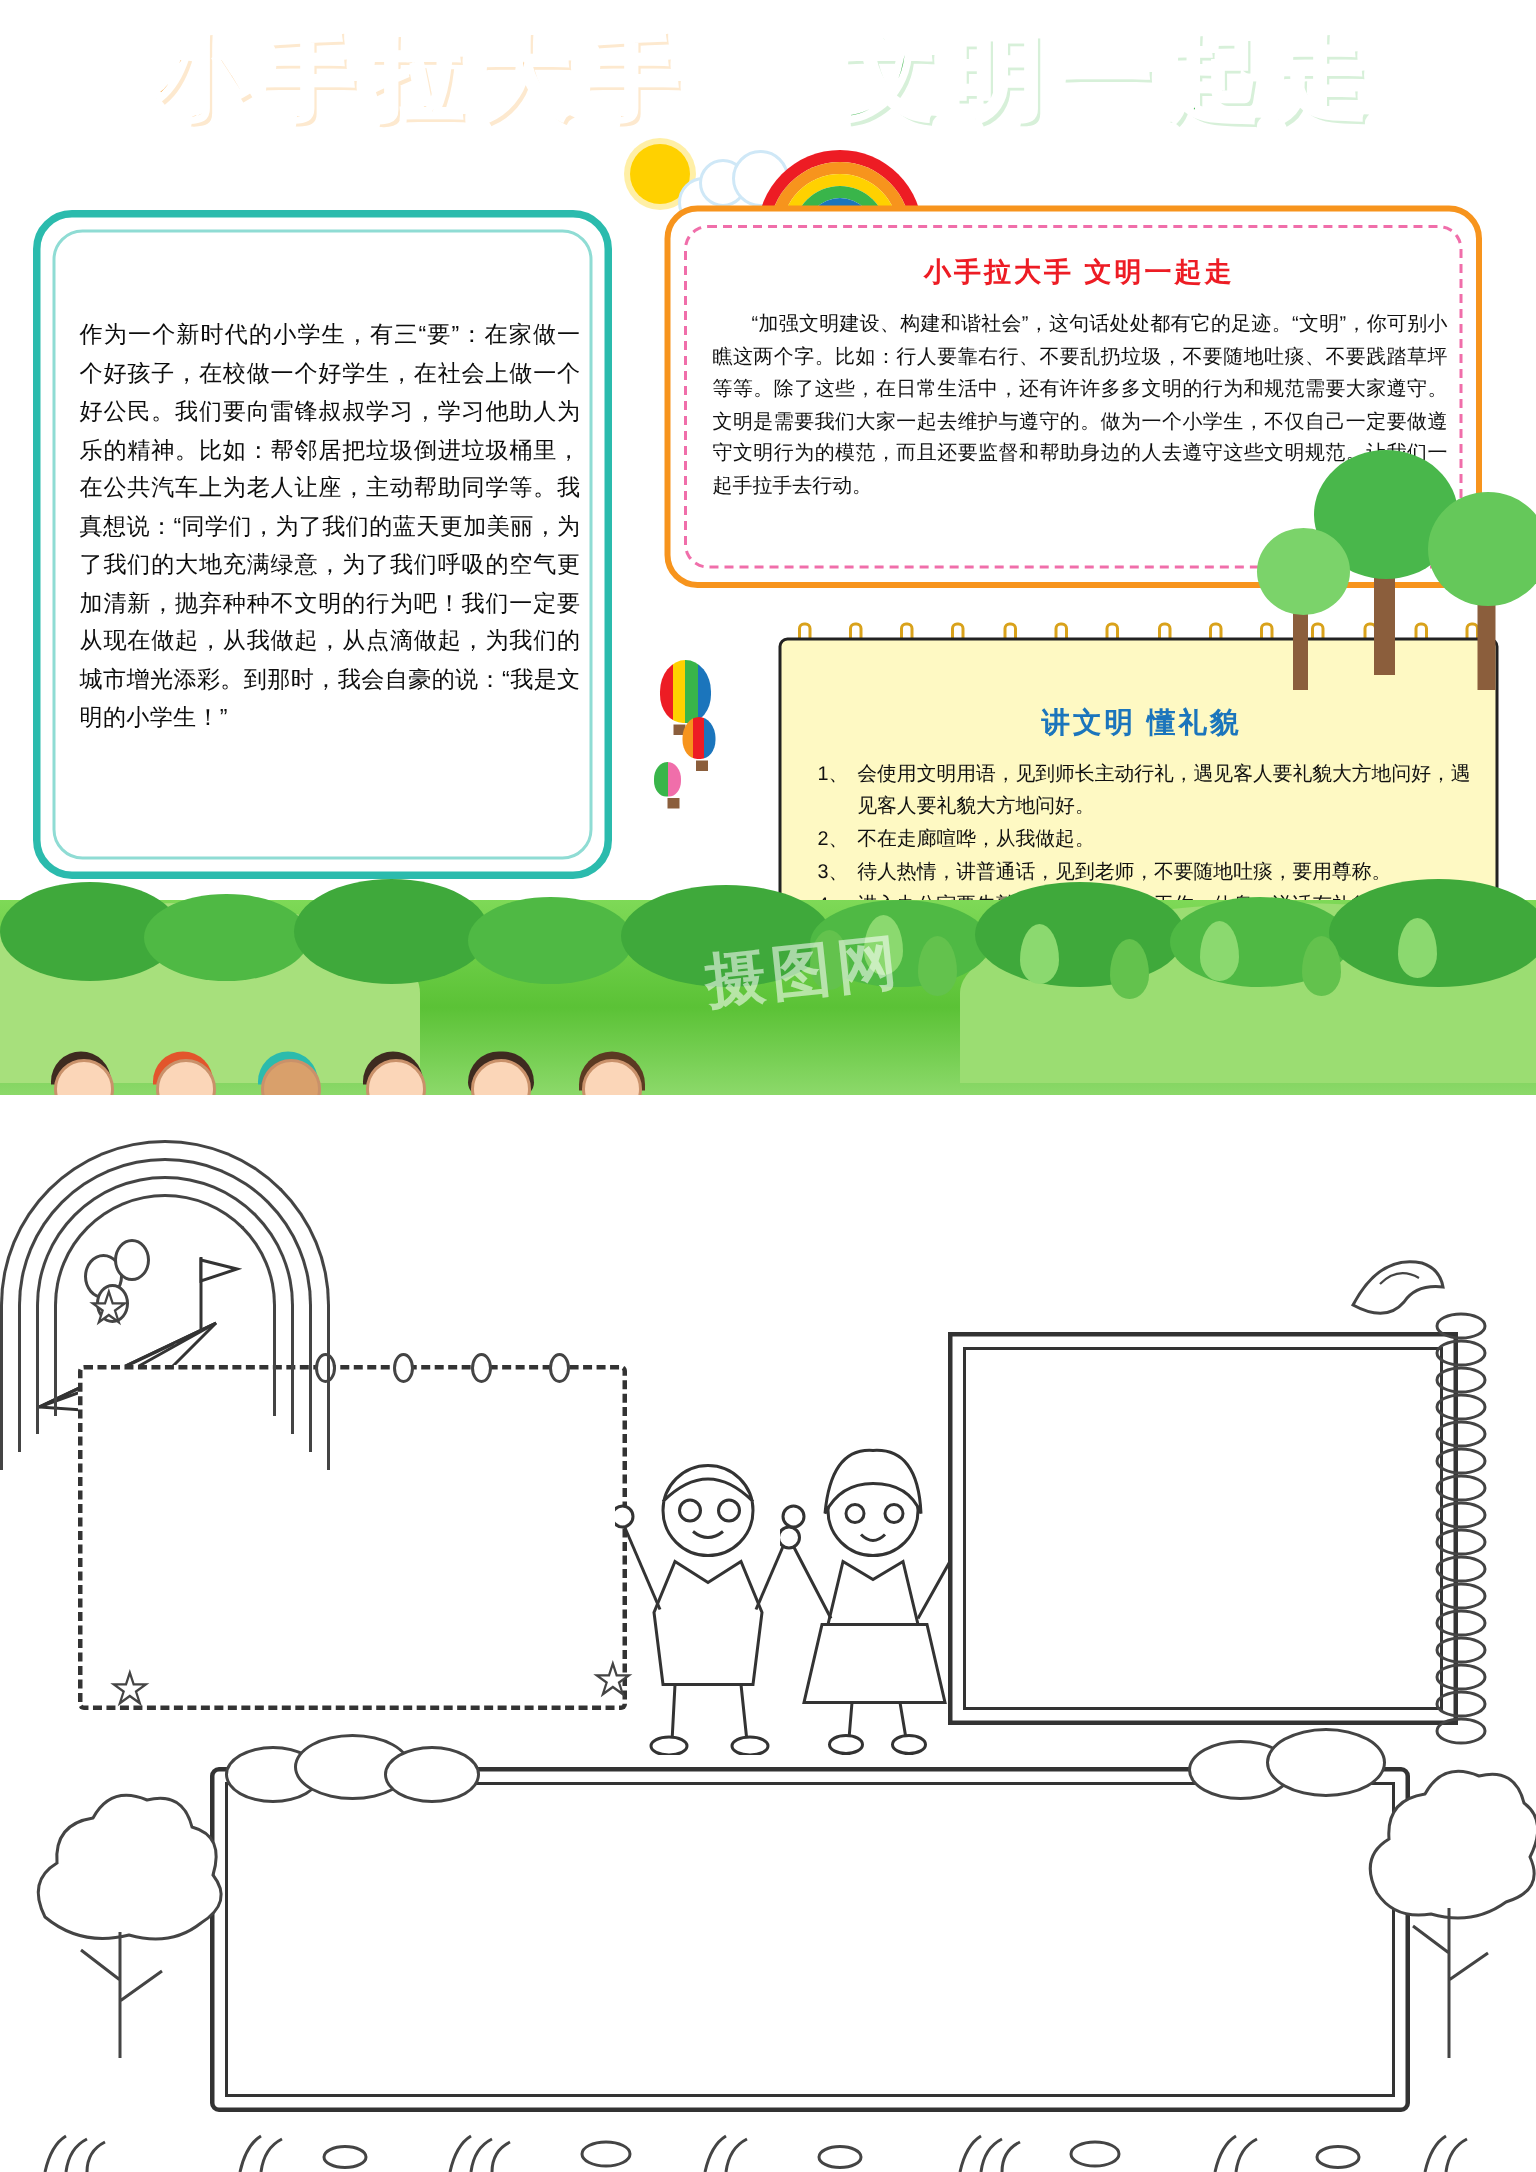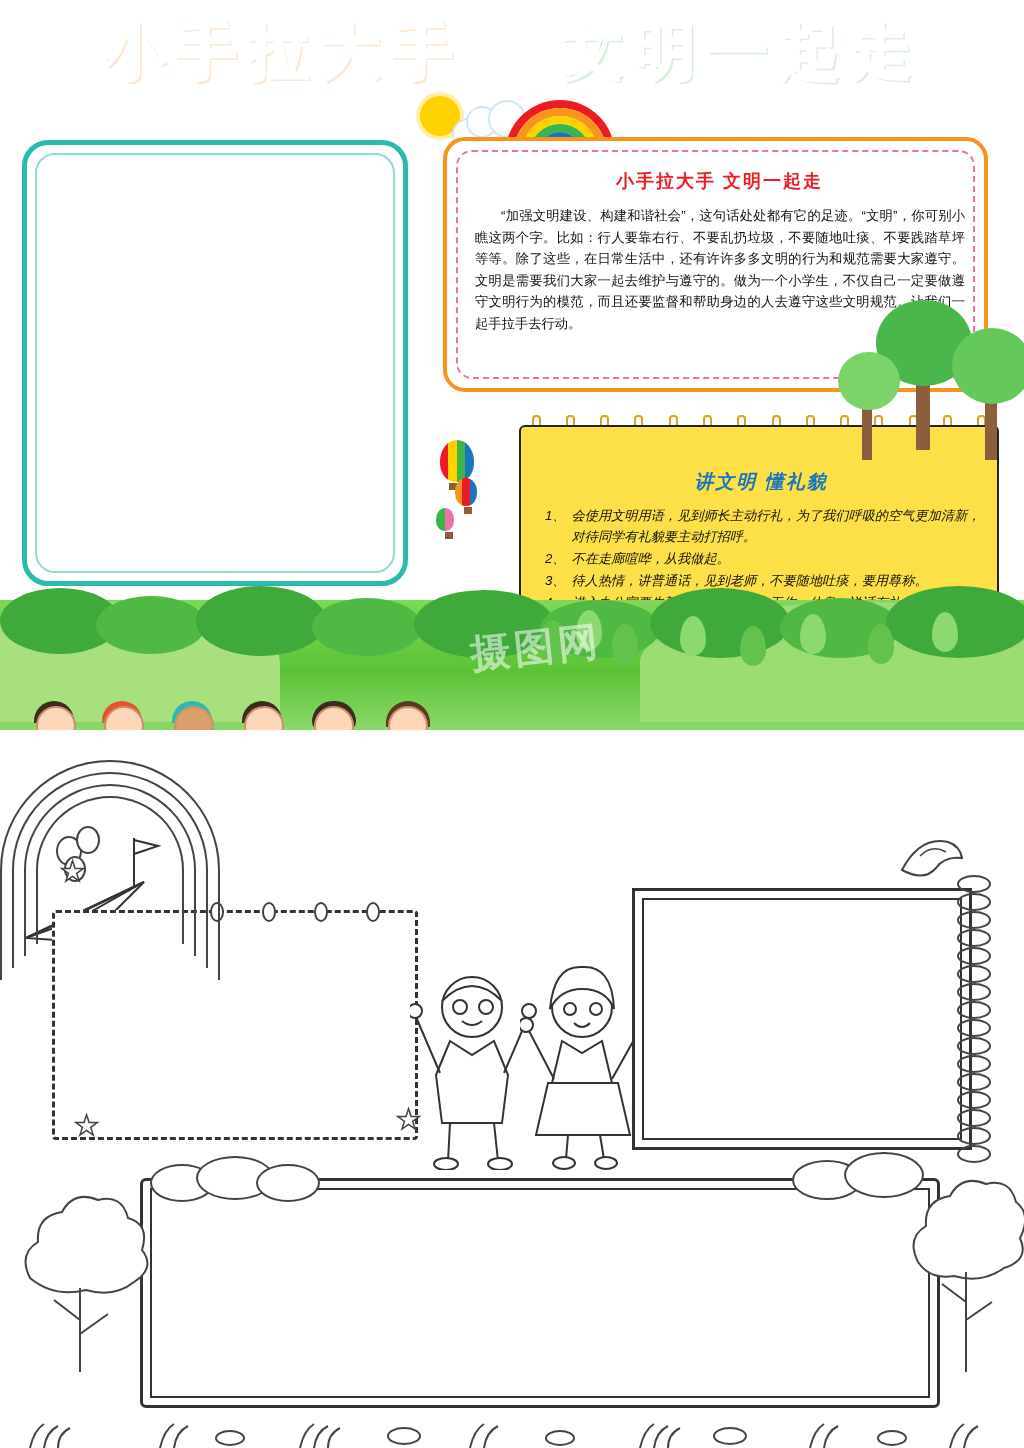--- a/index.html
+++ b/index.html
@@ -121,23 +121,22 @@
     text-indent: 26px;
   }
 
   
   .box-note {
     position: absolute;
     left: 519px; top: 425px;
     width: 480px; height: 200px;
     border: 2px solid #222;
     border-radius: 6px;
-    background: #fde047;
-    box-sizing: border-box;
-    font-style: italic;
+    background: #fef9c3;
+    box-sizing: border-box;
   }
   .note-rings {
     position: absolute;
     left: 519px; top: 415px;
     width: 480px; height: 22px;
     display: flex;
     justify-content: space-around;
     align-items: flex-start;
   }
   .ring {
@@ -366,20 +365,21 @@
     <i style="left:24px;top:24px;width:62px;height:62px;border-radius:31px 31px 0 0;border-color:#39B54A;border-width:8px;"></i>
     <i style="left:32px;top:32px;width:46px;height:46px;border-radius:23px 23px 0 0;border-color:#1B75BC;border-width:8px;"></i>
   </div>
 
   <div class="balloon" style="left:440px;top:440px;width:34px;height:42px;background:linear-gradient(90deg,#ED1C24 0 25%,#FFD100 25% 50%,#39B54A 50% 75%,#1B75BC 75% 100%);"></div>
   <div class="balloon" style="left:455px;top:478px;width:22px;height:28px;background:linear-gradient(90deg,#F7941D 0 33%,#ED1C24 33% 66%,#1B75BC 66% 100%);"></div>
   <div class="balloon" style="left:436px;top:508px;width:18px;height:23px;background:linear-gradient(90deg,#39B54A 0 50%,#F06EAA 50% 100%);"></div>
 
   <div class="box-left">
     <div class="box-left-inner"></div>
+    <p>作为一个新时代的小学生，有三“要”：在家做一个好孩子，在校做一个好学生，在社会上做一个好公民。我们要向雷锋叔叔学习，学习他助人为乐的精神。比如：帮邻居把垃圾倒进垃圾桶里，在公共汽车上为老人让座，主动帮助同学等。我真想说：“同学们，为了我们的蓝天更加美丽，为了我们的大地充满绿意，为了我们呼吸的空气更加清新，抛弃种种不文明的行为吧！我们一定要从现在做起，从我做起，从点滴做起，为我们的城市增光添彩。到那时，我会自豪的说：“我是文明的小学生！”</p>
   </div>
 
   <div class="box-right">
     <div class="box-right-inner"></div>
     <h2>小手拉大手  文明一起走</h2>
     <p>“加强文明建设、构建和谐社会”，这句话处处都有它的足迹。“文明”，你可别小瞧这两个字。比如：行人要靠右行、不要乱扔垃圾，不要随地吐痰、不要践踏草坪等等。除了这些，在日常生活中，还有许许多多文明的行为和规范需要大家遵守。文明是需要我们大家一起去维护与遵守的。做为一个小学生，不仅自己一定要做遵守文明行为的模范，而且还要监督和帮助身边的人去遵守这些文明规范。让我们一起手拉手去行动。</p>
   </div>
 
   <div class="note-rings">
     <span class="ring"></span>
@@ -395,21 +395,21 @@
     <span class="ring"></span>
     <span class="ring"></span>
     <span class="ring"></span>
     <span class="ring"></span>
   </div>
   <div class="box-note">
     <h2>讲文明  懂礼貌</h2>
     <ul class="note-list">
       <li>
         <span class="num">1、</span>
-        <span class="txt">会使用文明用语，见到师长主动行礼，为了我们呼吸的空气更加清新，对待同学有礼貌要主动打招呼。</span>
+        <span class="txt">会使用文明用语，见到师长主动行礼，遇见客人要礼貌大方地问好，遇见客人要礼貌大方地问好。</span>
       </li>
       <li>
         <span class="num">2、</span>
         <span class="txt">不在走廊喧哗，从我做起。</span>
       </li>
       <li>
         <span class="num">3、</span>
         <span class="txt">待人热情，讲普通话，见到老师，不要随地吐痰，要用尊称。</span>
       </li>
       <li>

